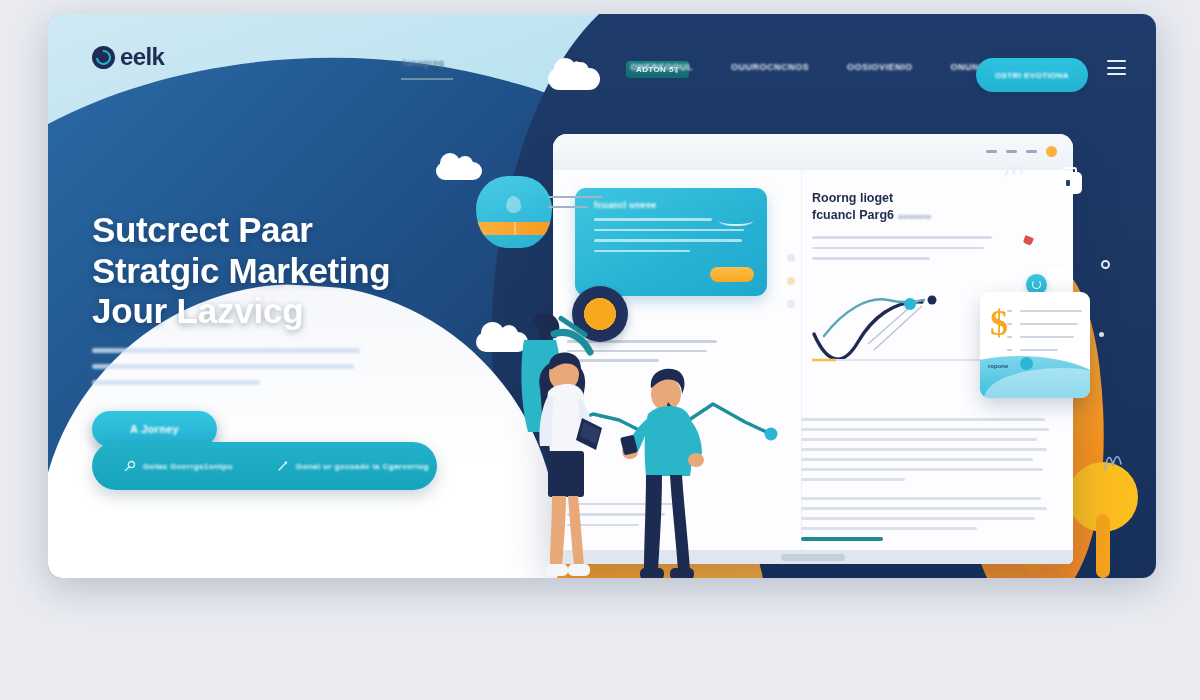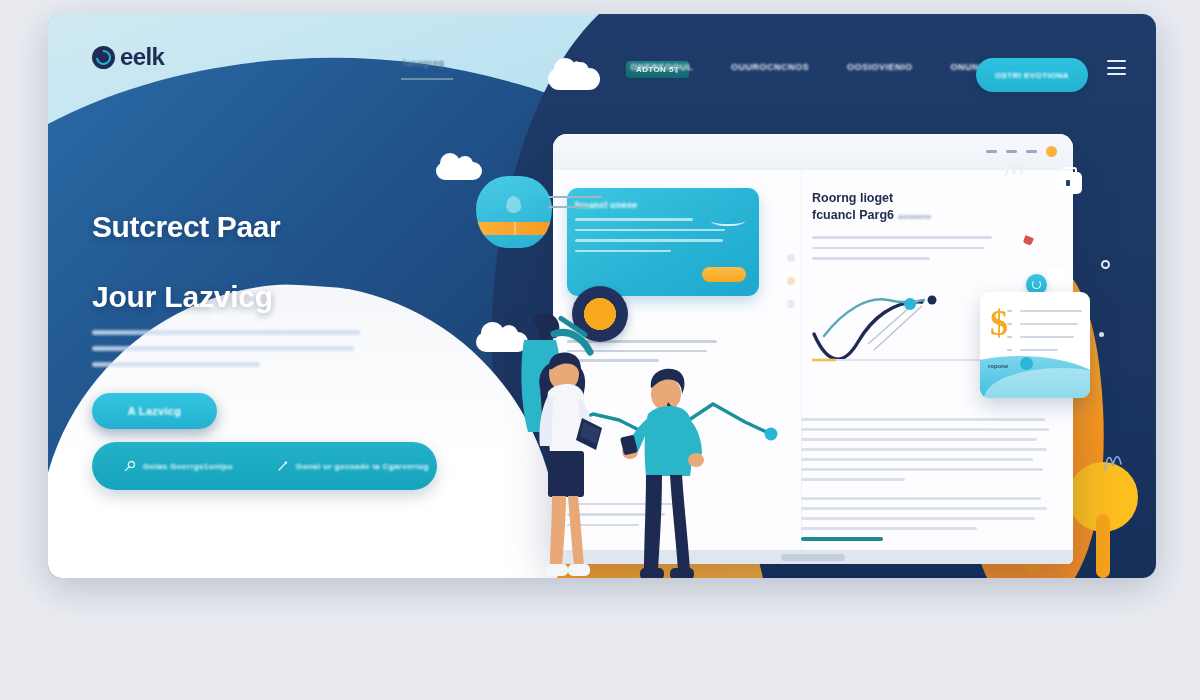--- a/index.html
+++ b/index.html
@@ -188,21 +188,21 @@
     width:19px; height:15px;
     display:flex; flex-direction:column; justify-content:space-between;
   }
   .hamburger i { display:block; height:2px; background:#e8eef8; border-radius:1px; }
 
   
   .hero {
     position:absolute; left:44px; top:196px; width:330px; z-index: 30;
   }
   .hero h1 {
-    font-size:30px; line-height:1.16; color:#ffffff;
+    font-size:35px; line-height:1.16; color:#ffffff;
     font-weight:700; letter-spacing:-.4px;
     text-shadow: 0 2px 7px rgba(10,25,55,.35);
   }
   .hero h1 .l3 { letter-spacing:-.2px; }
   .hero-para { margin-top:16px; }
   .hero-para .pl {
     height:5px; border-radius:3px;
     background: linear-gradient(90deg, rgba(206,222,243,.82), rgba(178,200,230,.5));
     filter: blur(1.3px); margin-bottom:11px;
   }
@@ -260,22 +260,23 @@
   .dash { width:11px; height:3px; border-radius:2px; background:#9aa7bd; }
   .dot-orange { width:11px; height:11px; border-radius:50%; background:#fbb040; }
   .browser-body { position:relative; width:100%; height:394px; background:#fdfdff; display:flex; }
 
   .panel-left { width:248px; padding:18px 14px 0 14px; position:relative; }
   .panel-right { flex:1; padding:20px 18px 0 10px; position:relative; border-left:1px solid #eef1f7; }
 
   .card-cyan {
     width:192px; height:108px; border-radius:11px;
     background: linear-gradient(150deg,#3dc6e0 0%, #27b2d4 60%, #1fa8cc 100%);
-    padding:12px 8px; position:relative;
+    padding:12px 19px; position:relative;
     box-shadow: 0 6px 14px rgba(30,120,170,.26);
+    margin-left: 8px;
   }
   .card-title {
     font-size:8.5px; color:#ffffff; font-weight:700;
     filter: blur(.9px); letter-spacing:.4px;
   }
   .card-line { height:2.5px; border-radius:2px; background:rgba(255,255,255,.62); margin-top:8px; }
   .card-wave {
     position:absolute; right:14px; top:24px; width:34px; height:14px;
     border-bottom:2.5px solid rgba(255,255,255,.8);
     border-radius:0 0 40% 40%;
@@ -561,30 +562,30 @@
     </div>
     <div class="hamburger">
       <i></i>
         <i></i>
         <i></i>
     </div>
 
     <div class="hero">
       <h1>
         <span>Sutcrect Paar</span><br>
-        <br>
+        <span>Stratgic Marketing</span><br>
         <span class="l3">Jour Lazvicg</span>
       </h1>
       <div class="hero-para">
         <div class="pl"></div>
           <div class="pl"></div>
           <div class="pl"></div>
       </div>
       <div class="hero-cta">
-        <span>A Lazvicg</span>
+        <span>A Jorney</span>
       </div>
     </div>
 
     <div class="feature-bar">
       <div class="feat">
         <svg class="feat-icon" viewBox="0 0 12 12">
           <circle cx="7.4" cy="4.6" r="3.1" fill="none" stroke="#eafaff" stroke-width="1.3"></circle>
           <line x1="5" y1="7" x2="1.4" y2="10.6" stroke="#eafaff" stroke-width="1.3" stroke-linecap="round"></line>
         </svg>
         <span class="feat-label">Gotas Geerrgs1ontpu</span>

